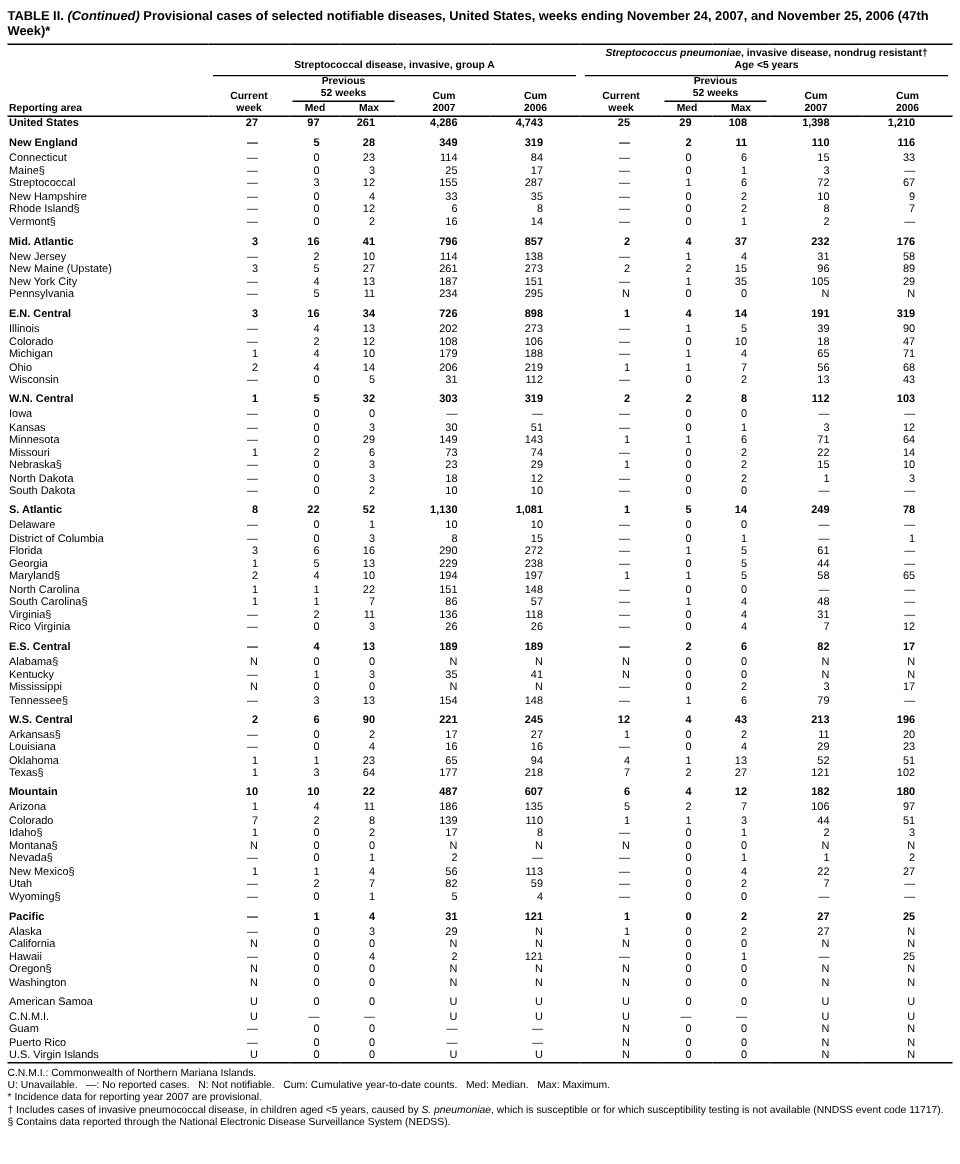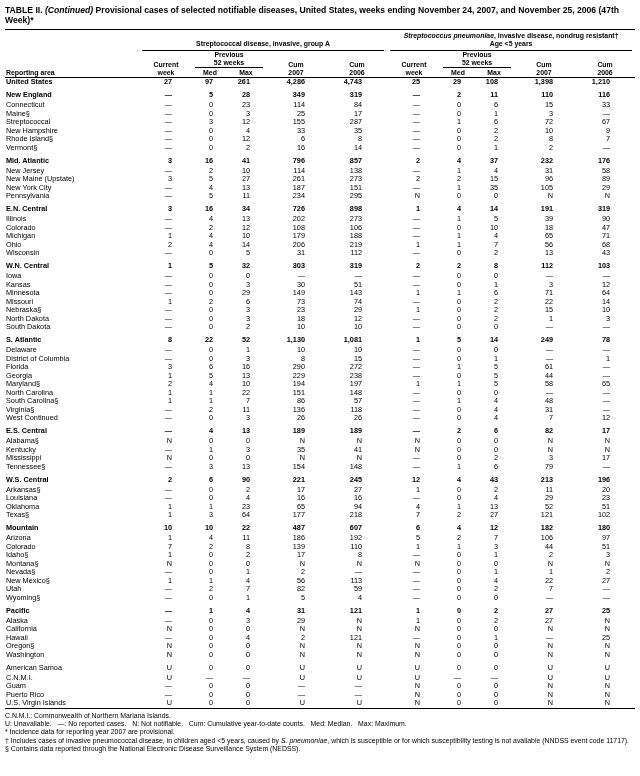--- a/index.html
+++ b/index.html
@@ -561,21 +561,21 @@
           <td class="num p2">11</td>
           <td class="num p3">136</td>
           <td class="num p4">118</td>
           <td class="num p0">—</td>
           <td class="num p1">0</td>
           <td class="num p2">4</td>
           <td class="num p3">31</td>
           <td class="num p4">—</td>
         </tr>
         <tr>
-          <td class="area">West Continued</td>
+          <td class="area">Rico Virginia</td>
           <td class="num p0">—</td>
           <td class="num p1">0</td>
           <td class="num p2">3</td>
           <td class="num p3">26</td>
           <td class="num p4">26</td>
           <td class="num p0">—</td>
           <td class="num p1">0</td>
           <td class="num p2">4</td>
           <td class="num p3">7</td>
           <td class="num p4">12</td>
@@ -722,21 +722,21 @@
           <td class="num p2">12</td>
           <td class="num p3">182</td>
           <td class="num p4">180</td>
         </tr>
         <tr>
           <td class="area">Arizona</td>
           <td class="num p0">1</td>
           <td class="num p1">4</td>
           <td class="num p2">11</td>
           <td class="num p3">186</td>
-          <td class="num p4">192</td>
+          <td class="num p4">135</td>
           <td class="num p0">5</td>
           <td class="num p1">2</td>
           <td class="num p2">7</td>
           <td class="num p3">106</td>
           <td class="num p4">97</td>
         </tr>
         <tr>
           <td class="area">Colorado</td>
           <td class="num p0">7</td>
           <td class="num p1">2</td>

